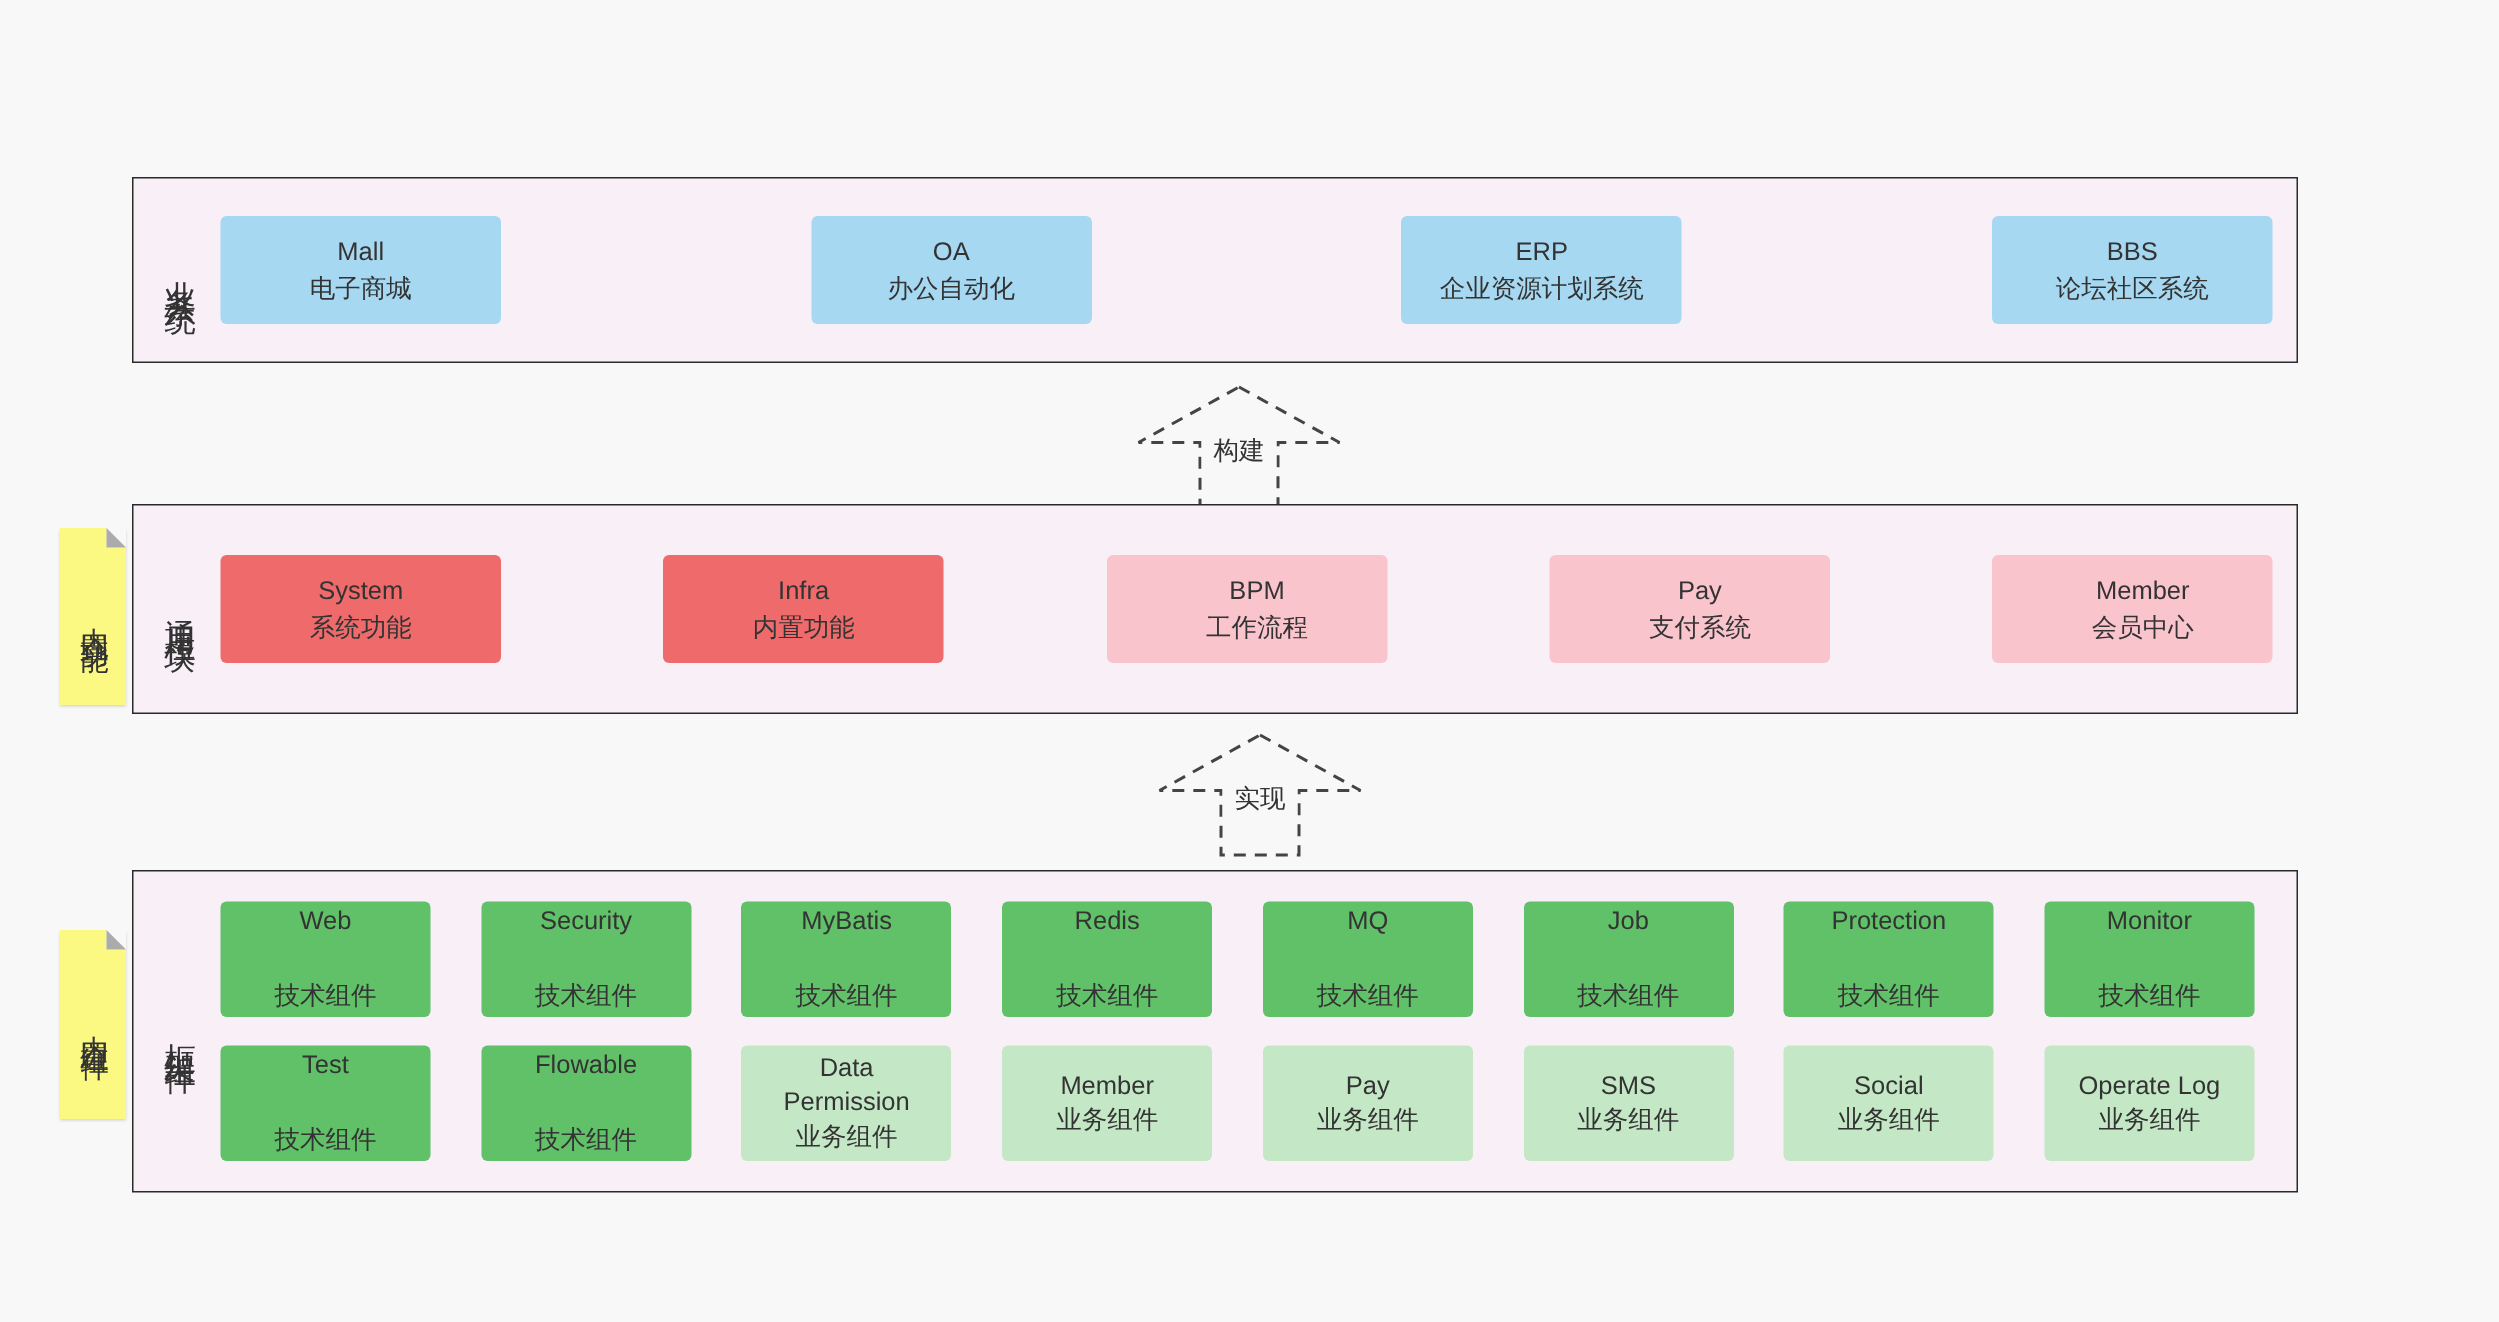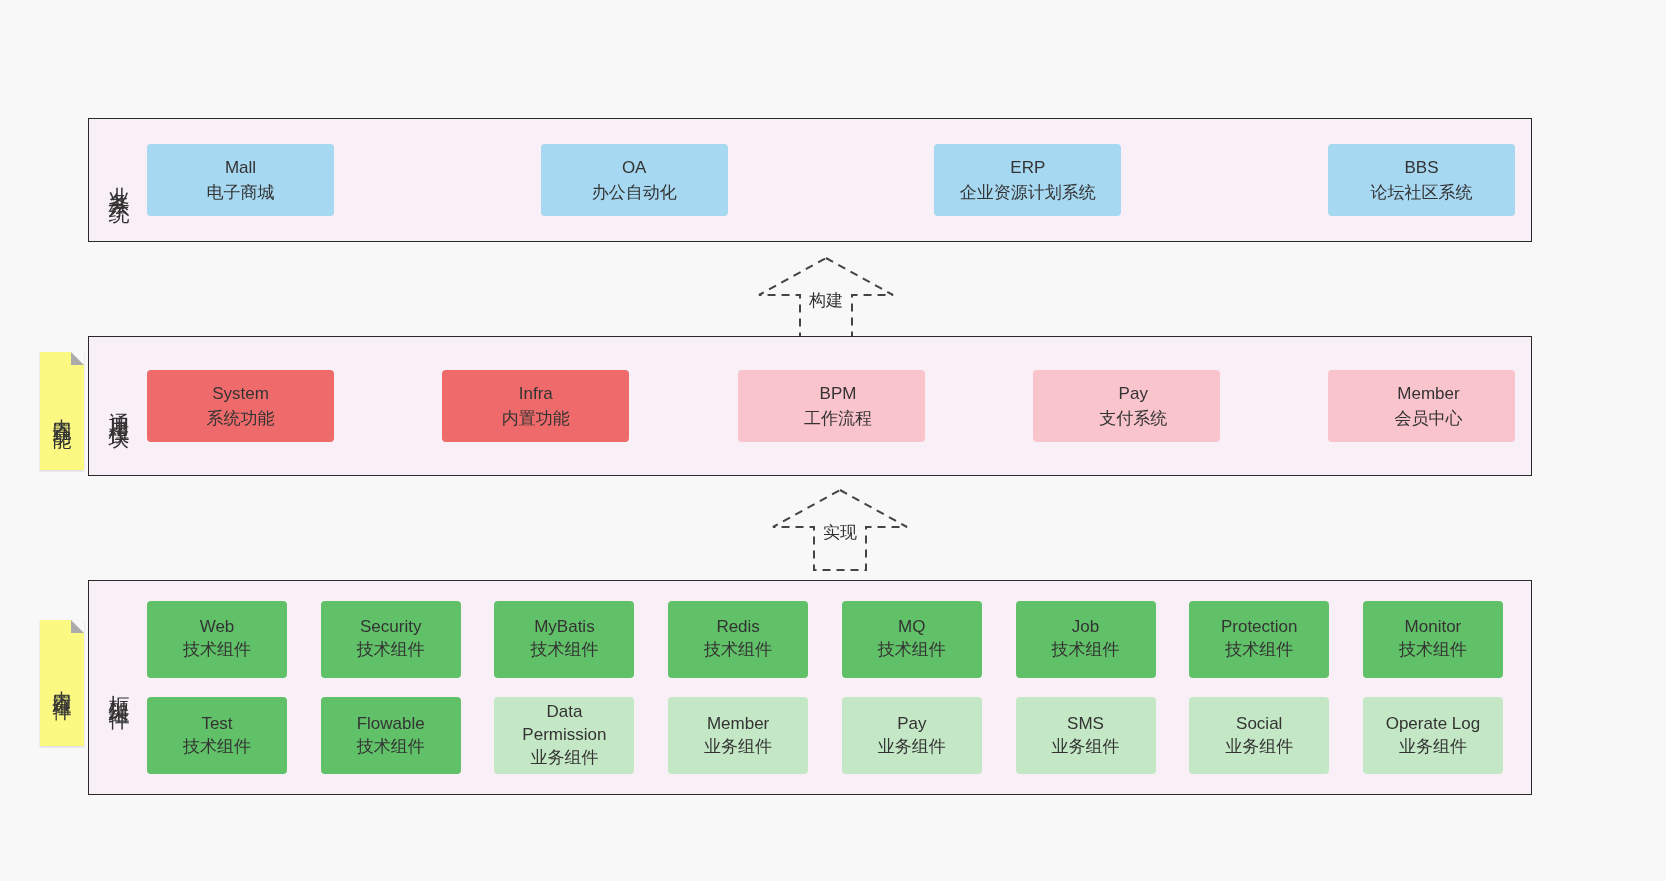--- a/index.html
+++ b/index.html
@@ -82,21 +82,21 @@
   }
   .band-3 .box{
     width:140px;
     height:77px;
     line-height:1.35;
     padding:2px 8px;
   }
   .box.blue{background:var(--blue);}
   .box.red{background:var(--red);}
   .box.pink{background:var(--pink);padding-left:20px;}
-  .box.green{background:var(--green);}
+  .box.green{background:var(--green);justify-content:space-between;}
   .box.lightgreen{background:var(--lightgreen);}
 
   
   .sticky{
     position:absolute;
     left:40px;
     width:44px;
     background:var(--sticky,#fbf982);
     display:flex;
     align-items:center;

